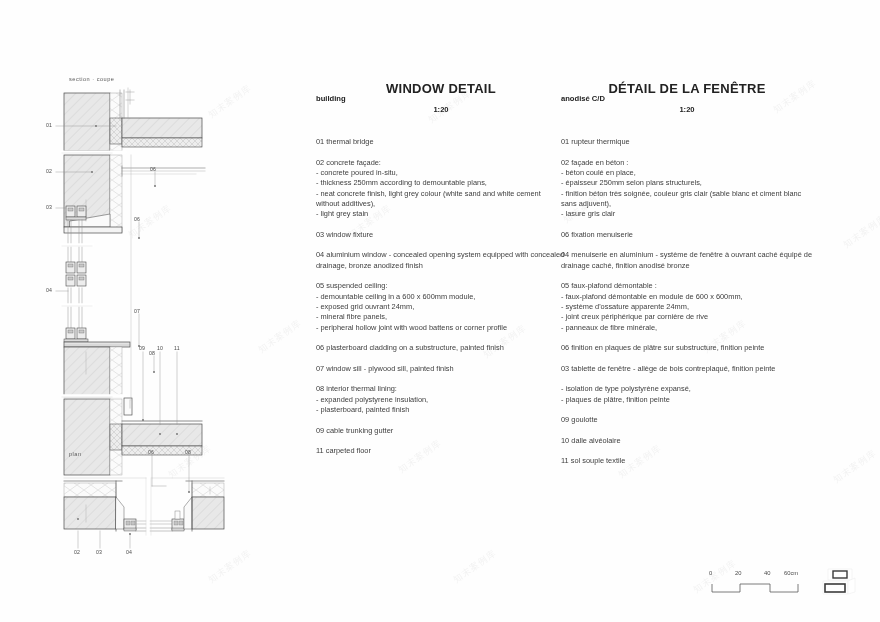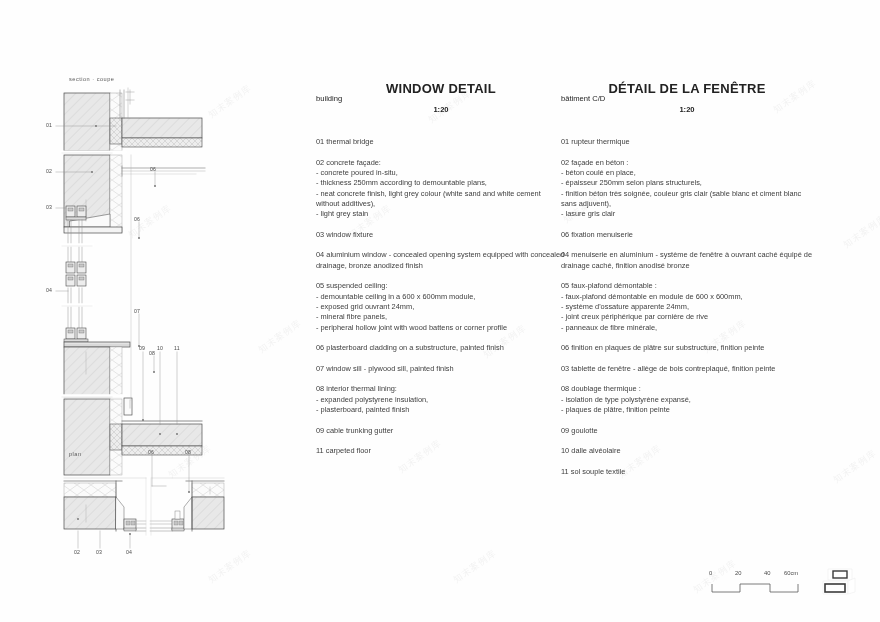--- a/index.html
+++ b/index.html
@@ -47,21 +47,21 @@
 
   .col-title {
     font-weight: bold;
     font-size: 13px;
     line-height: 10.4px;
     letter-spacing: 0.25px;
     color: #222;
     text-align: center;
   }
   .col-sub {
-    font-weight: normal;
+    font-weight: bold;
     font-size: 7.6px;
     line-height: 10.4px;
     color: #222;
   }
   .col-scale {
     font-weight: bold;
     font-size: 7.6px;
     line-height: 10.4px;
     color: #222;
     text-align: center;
@@ -423,21 +423,21 @@
           <p>09 cable trunking gutter</p>
         </div>
       <div class="item">
           <p>11 carpeted floor</p>
         </div>
     </div>
   </div>
 
   <div class="col col-fr">
     <div class="col-title">DÉTAIL DE LA FENÊTRE</div>
-    <div class="col-sub">bâtiment C/D</div>
+    <div class="col-sub">anodisé C/D</div>
     <div class="col-scale">1:20</div>
 
     <div class="items">
       <div class="item">
           <p>01 rupteur thermique</p>
         </div>
 
       <div class="item">
         <p>02 façade en béton :</p>
         <p>- béton coulé en place,</p>
@@ -462,21 +462,20 @@
       </div>
 
       <div class="item">
           <p>06 finition en plaques de plâtre sur substructure, finition peinte</p>
         </div>
       <div class="item">
           <p>03 tablette de fenêtre - allège de bois contreplaqué, finition peinte</p>
         </div>
 
       <div class="item">
-        <p>08 doublage thermique :</p>
         <p>- isolation de type polystyrène expansé,</p>
         <p>- plaques de plâtre, finition peinte</p>
       </div>
 
       <div class="item">
           <p>09 goulotte</p>
         </div>
       <div class="item">
           <p>10 dalle alvéolaire</p>
         </div>

